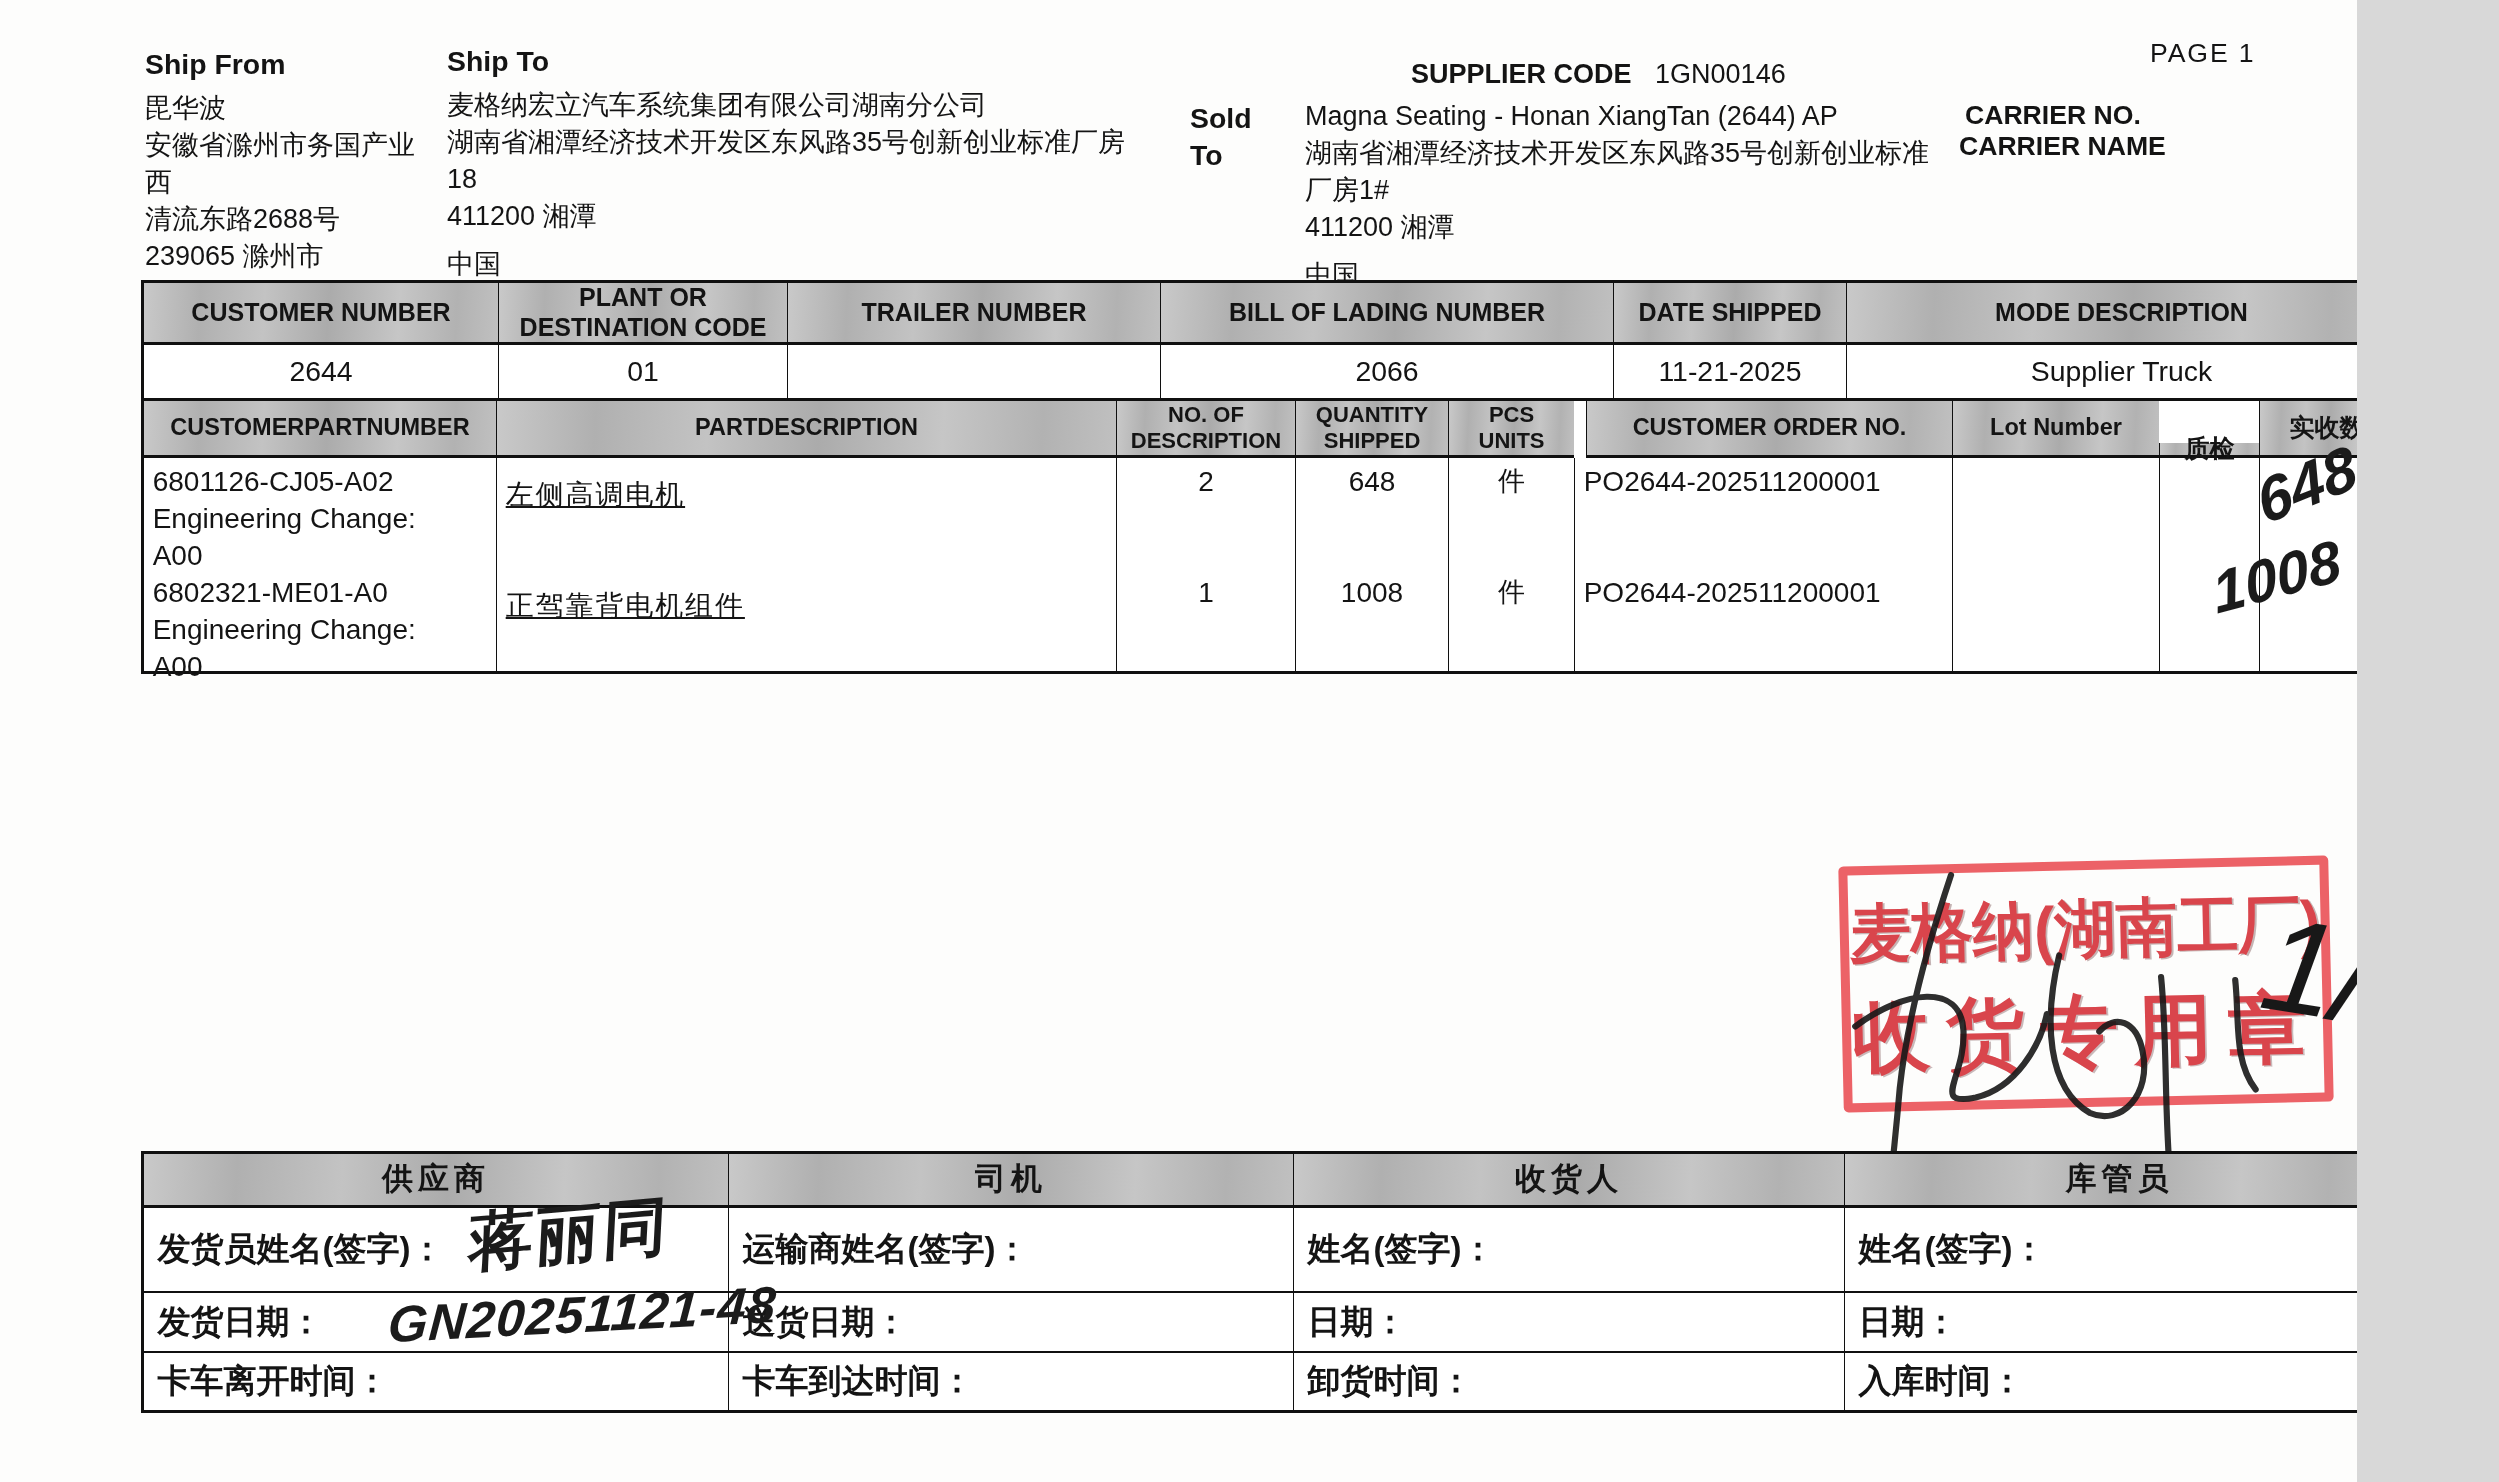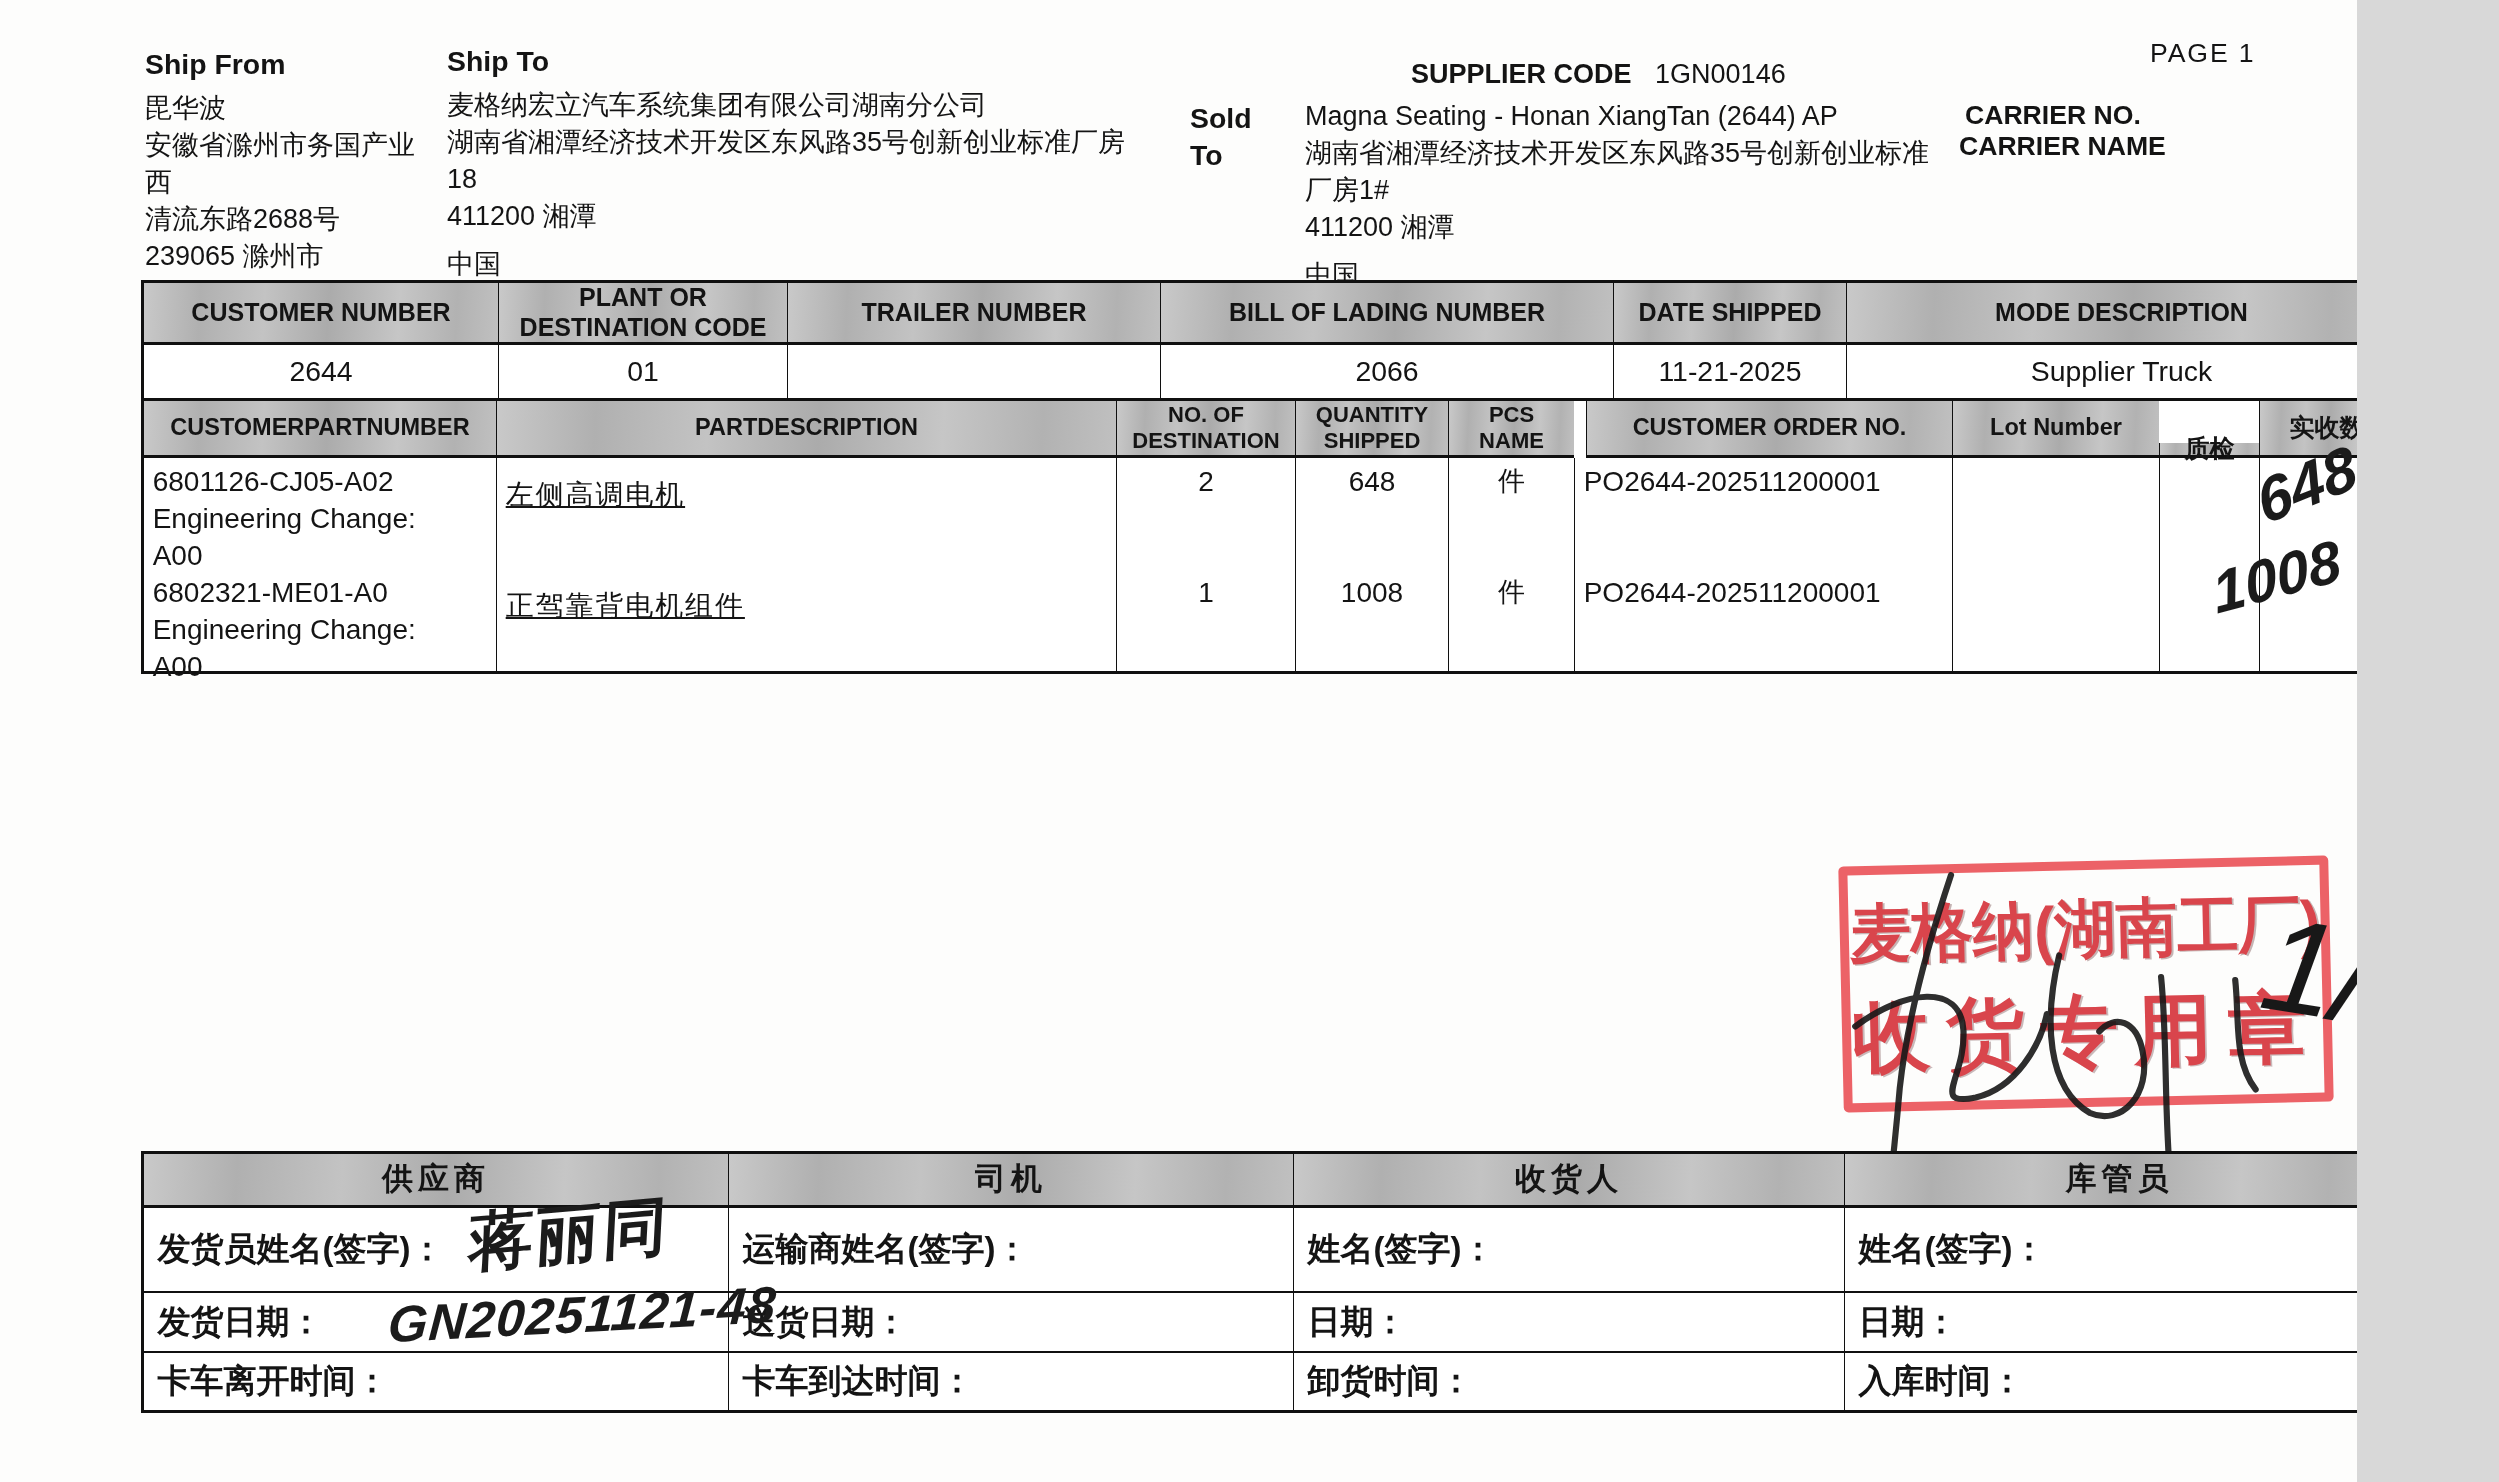--- a/index.html
+++ b/index.html
@@ -108,23 +108,23 @@
     <div class="c val">01</div>
     <div class="c val"></div>
     <div class="c val">2066</div>
     <div class="c val">11-21-2025</div>
     <div class="c val">Supplier Truck</div>
   </div>
 
   <div class="t" style="left:141px;top:398px;grid-template-columns:352px 620px 179px 153px 126px 378px 207px 100px 135px;grid-template-rows:57px 111px 102px;">
     <div class="c f grayhd" style="font-size:23.5px;">CUSTOMERPARTNUMBER</div>
     <div class="c grayhd" style="font-size:23.5px;">PARTDESCRIPTION</div>
-    <div class="c grayhd" style="font-size:22px;">NO. OF DESTINATION</div>
+    <div class="c grayhd" style="font-size:22px;">NO. OF DESCRIPTION</div>
     <div class="c grayhd" style="font-size:22px;">QUANTITY SHIPPED</div>
-    <div class="c grayhd" style="font-size:22px;">PCS NAME</div>
+    <div class="c grayhd" style="font-size:22px;">PCS UNITS</div>
     <div class="c grayhd" style="font-size:23.5px;margin-left:12px;">CUSTOMER ORDER NO.</div>
     <div class="c grayhd" style="font-size:23.5px;">Lot Number</div>
     <div class="c grayhd" style="font-size:25px;margin-top:42px;">质检</div>
     <div class="c grayhd" style="font-size:25px;">实收数</div>
 
     <div class="c f ic pre">6801126-CJ05-A02
 Engineering Change:
 A00</div>
     <div class="c ic desc">左侧高调电机</div>
     <div class="c ic icc">2</div>

